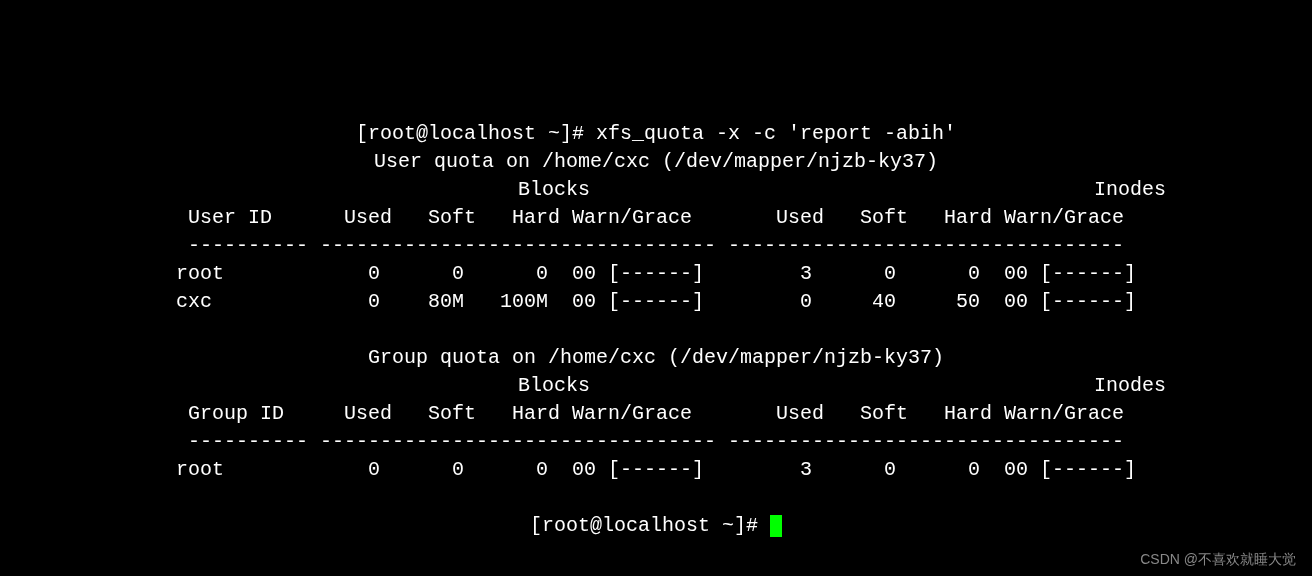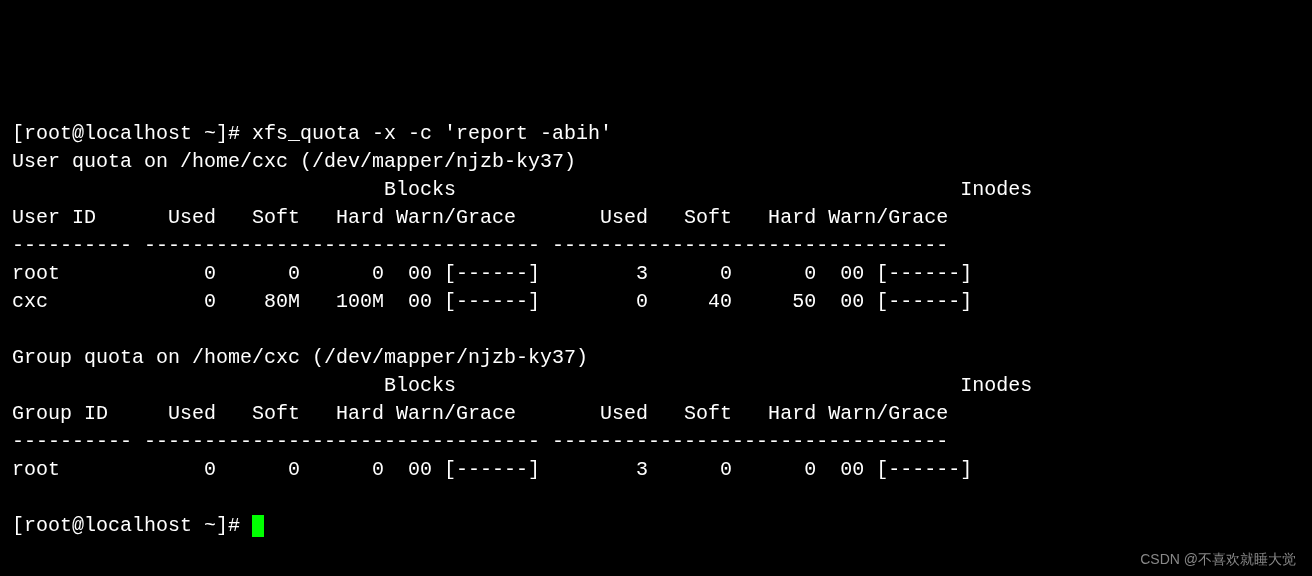--- a/index.html
+++ b/index.html
@@ -1,18 +1,19 @@
 <!DOCTYPE html>
 <html><head>
   <meta charset="utf-8">
   <style>
     * {
       margin: 0;
       padding: 0;
       box-sizing: border-box;
+      text-align: center;
     }
     body {
       background: #000;
       color: #fff;
       font-family: 'Courier New', Consolas, monospace;
       font-size: 20px;
       line-height: 1.4;
       padding: 8px 12px;
       width: 1312px;
       height: 576px;

